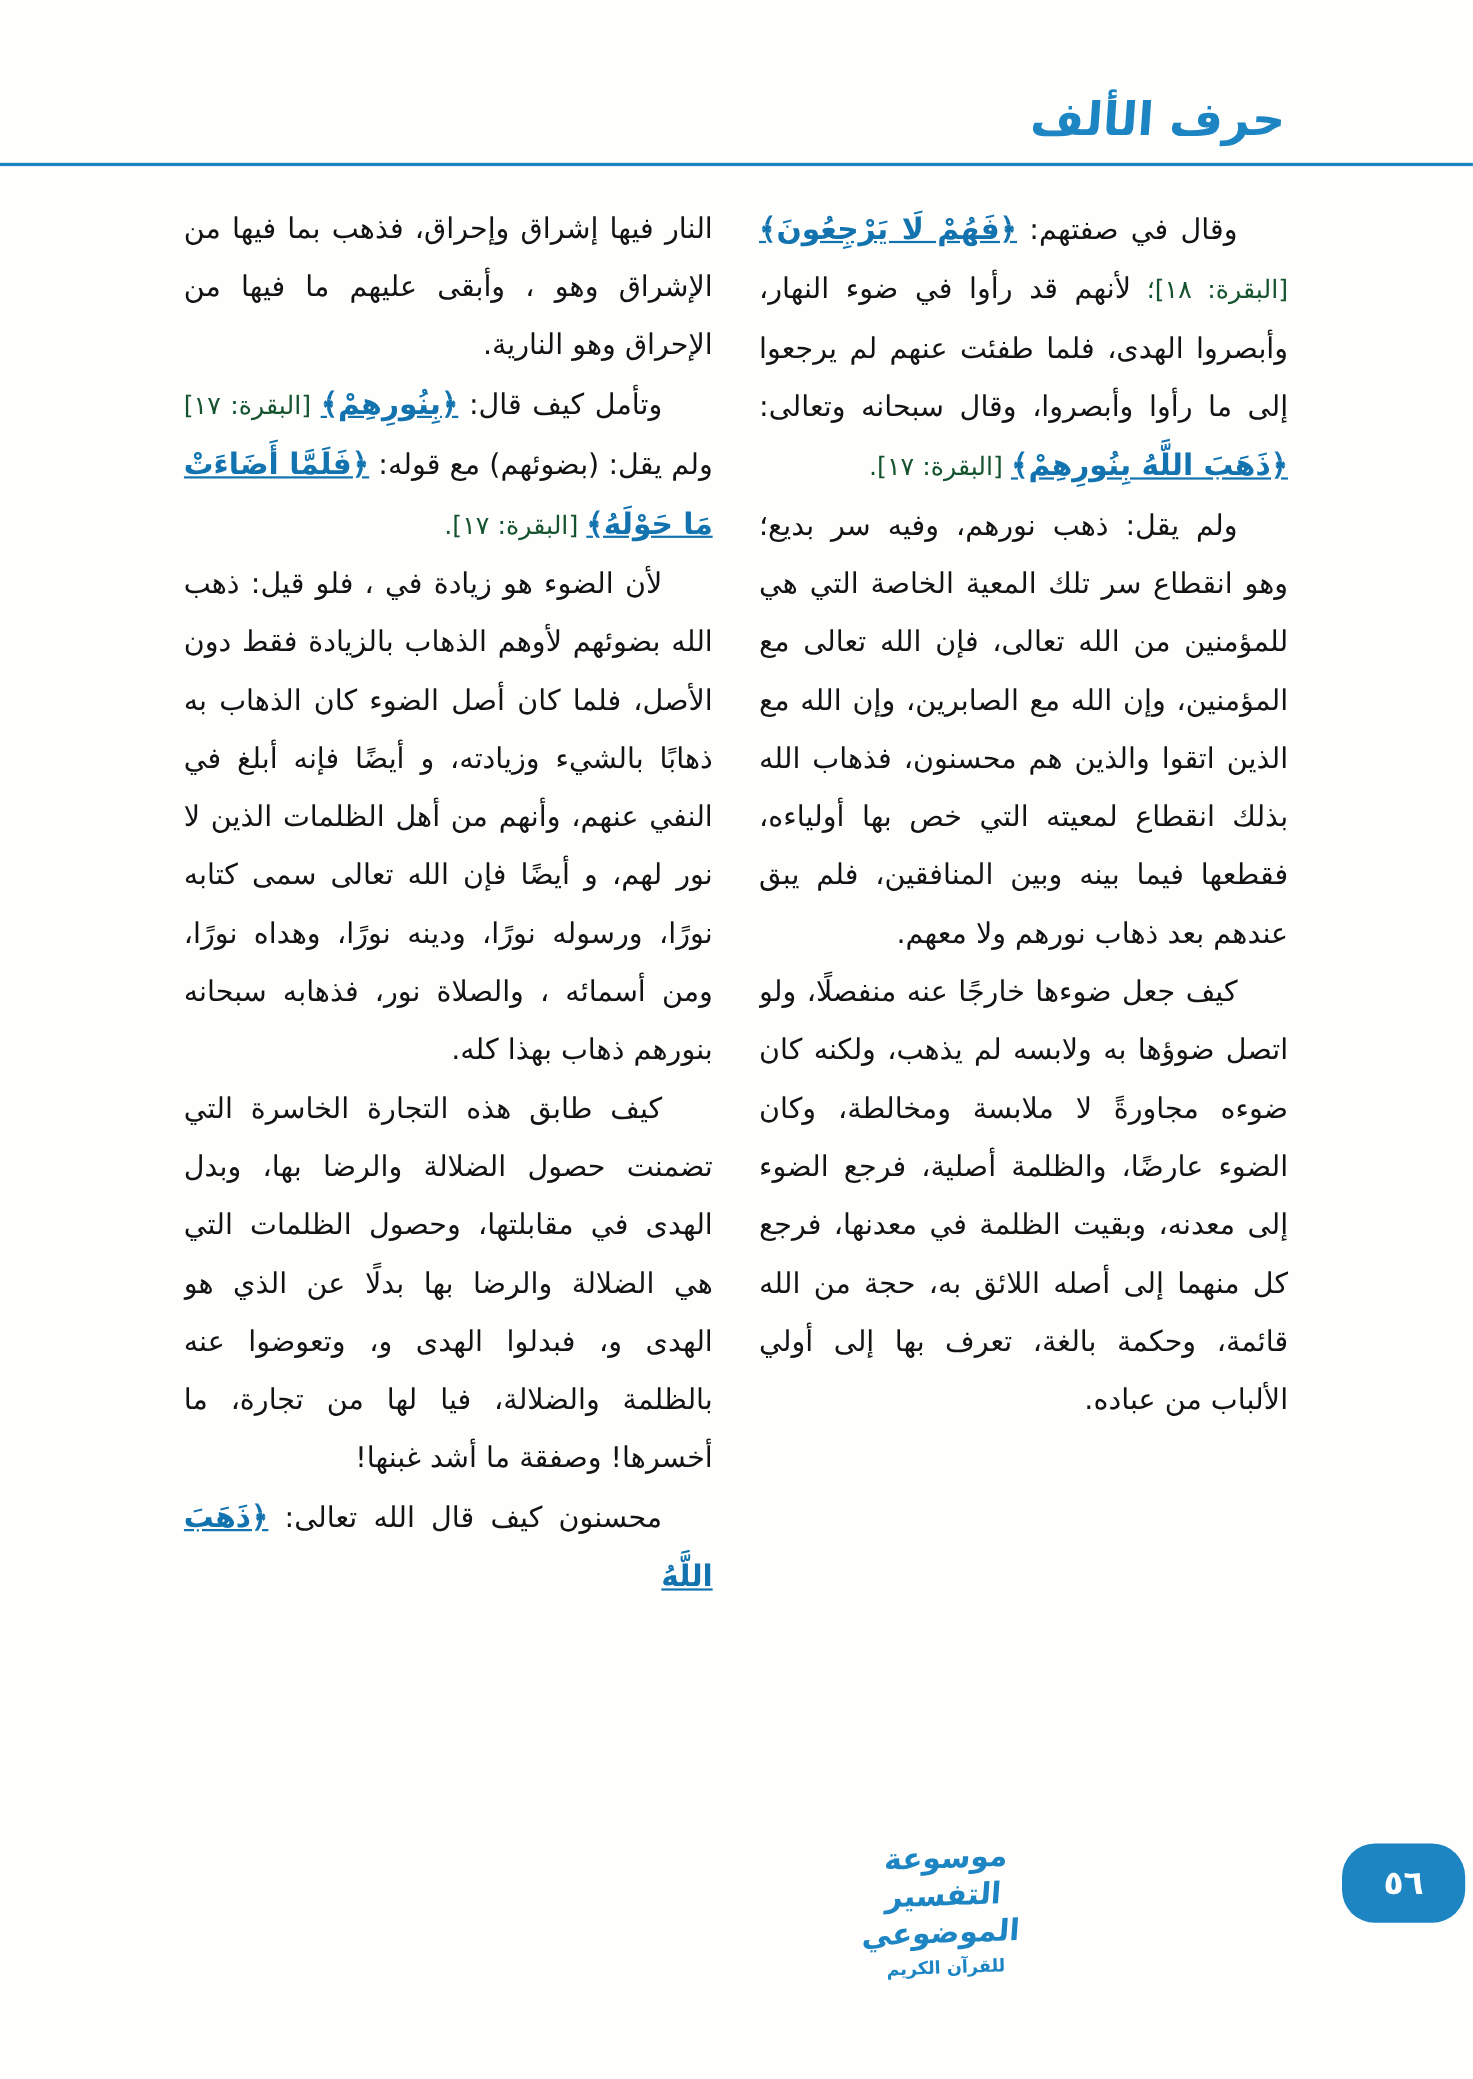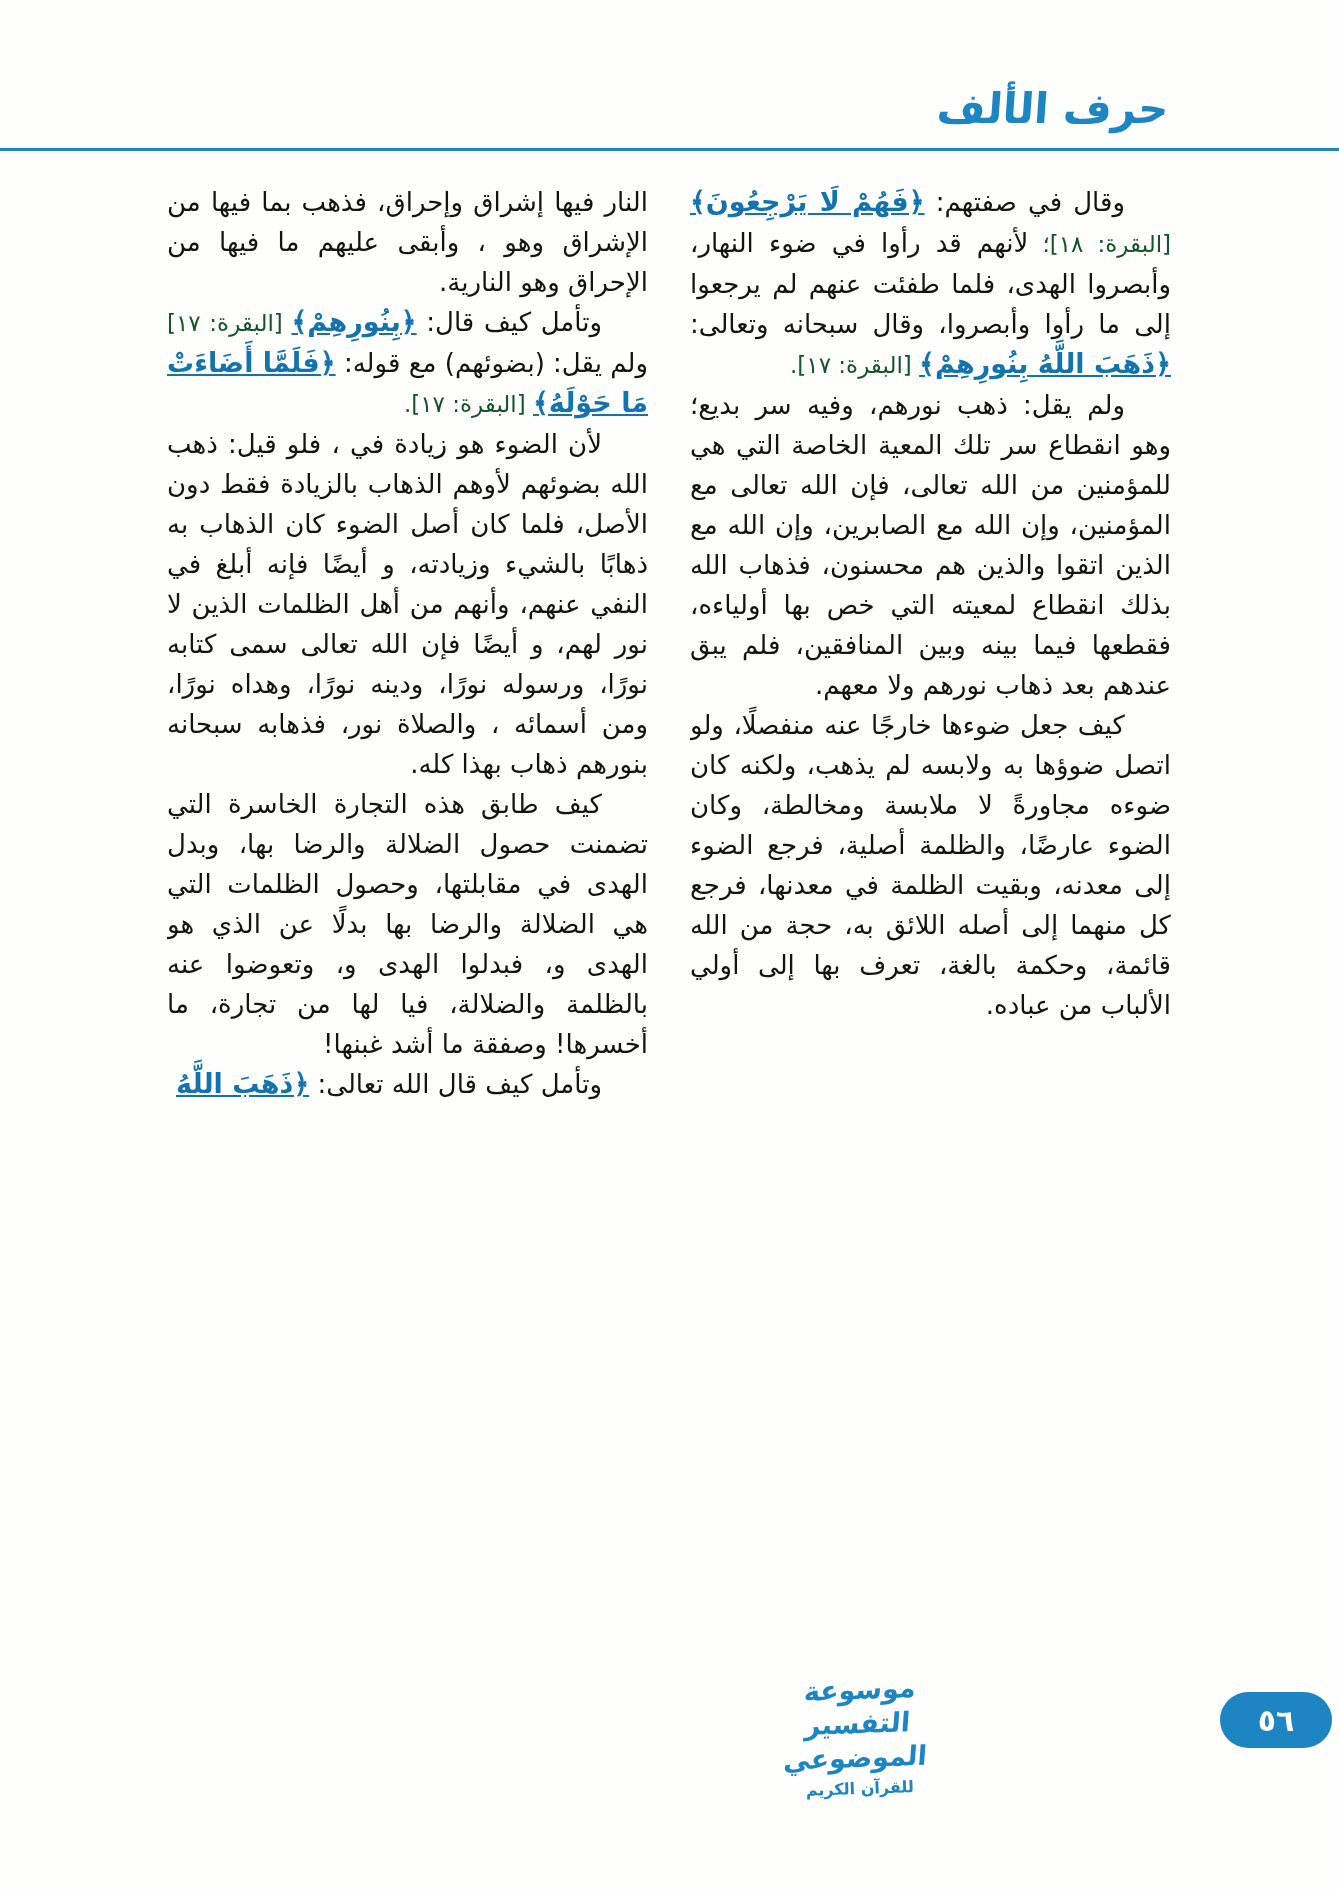--- a/index.html
+++ b/index.html
@@ -40,21 +40,21 @@
     gap:42px;
   }
   .column {
     width:481px; height:100%;
     overflow:hidden;
     text-align:justify;
     text-justify:inter-word;
   }
   .column p {
     font-size:26px;
-    line-height:40px;
+    line-height:53px;
     color:#131313;
     text-indent:46px;
   }
   .column p.no-indent { text-indent:0; }
 
   .text { color:#131313; }
   .quran {
     color:#1373ae;
     font-weight:bold;
     font-size:27px;
@@ -82,21 +82,21 @@
   }
   .logo .line2 {
     font-size:16px;
     font-weight:bold;
     margin-top:4px;
     letter-spacing:1px;
   }
   .page-badge {
     position:absolute;
     bottom:142px; right:7px;
-    width:112px; height:56px;
+    width:112px; height:72px;
     background:#1d85c2;
     border-radius:30px;
     color:#ffffff;
     display:flex;
     align-items:center;
     justify-content:center;
     font-size:30px;
     font-weight:bold;
   }
 </style>
@@ -113,21 +113,21 @@
     <div class="column">
         <p><span class="text">وقال في صفتهم: </span><span class="quran">﴿فَهُمْ لَا يَرْجِعُونَ﴾</span><span class="ref"> [البقرة: ١٨]؛ </span><span class="text">لأنهم قد رأوا في ضوء النهار، وأبصروا الهدى، فلما طفئت عنهم لم يرجعوا إلى ما رأوا وأبصروا، وقال سبحانه وتعالى: </span><span class="quran">﴿ذَهَبَ اللَّهُ بِنُورِهِمْ﴾</span><span class="ref"> [البقرة: ١٧].</span></p>
         <p><span class="text">ولم يقل: ذهب نورهم، وفيه سر بديع؛ وهو انقطاع سر تلك المعية الخاصة التي هي للمؤمنين من الله تعالى، فإن الله تعالى مع المؤمنين، وإن الله مع الصابرين، وإن الله مع الذين اتقوا والذين هم محسنون، فذهاب الله بذلك انقطاع لمعيته التي خص بها أولياءه، فقطعها فيما بينه وبين المنافقين، فلم يبق عندهم بعد ذهاب نورهم ولا معهم.</span></p>
         <p><span class="text">كيف جعل ضوءها خارجًا عنه منفصلًا، ولو اتصل ضوؤها به ولابسه لم يذهب، ولكنه كان ضوءه مجاورةً لا ملابسة ومخالطة، وكان الضوء عارضًا، والظلمة أصلية، فرجع الضوء إلى معدنه، وبقيت الظلمة في معدنها، فرجع كل منهما إلى أصله اللائق به، حجة من الله قائمة، وحكمة بالغة، تعرف بها إلى أولي الألباب من عباده.</span></p>
       </div>
     <div class="column">
         <p class="no-indent"><span class="text">النار فيها إشراق وإحراق، فذهب بما فيها من الإشراق وهو ، وأبقى عليهم ما فيها من الإحراق وهو النارية.</span></p>
         <p><span class="text">وتأمل كيف قال: </span><span class="quran">﴿بِنُورِهِمْ﴾</span><span class="ref"> [البقرة: ١٧] </span><span class="text">ولم يقل: (بضوئهم) مع قوله: </span><span class="quran">﴿فَلَمَّا أَضَاءَتْ مَا حَوْلَهُ﴾</span><span class="ref"> [البقرة: ١٧].</span></p>
         <p><span class="text">لأن الضوء هو زيادة في ، فلو قيل: ذهب الله بضوئهم لأوهم الذهاب بالزيادة فقط دون الأصل، فلما كان أصل الضوء كان الذهاب به ذهابًا بالشيء وزيادته، و أيضًا فإنه أبلغ في النفي عنهم، وأنهم من أهل الظلمات الذين لا نور لهم، و أيضًا فإن الله تعالى سمى كتابه نورًا، ورسوله نورًا، ودينه نورًا، وهداه نورًا، ومن أسمائه ، والصلاة نور، فذهابه سبحانه بنورهم ذهاب بهذا كله.</span></p>
         <p><span class="text">كيف طابق هذه التجارة الخاسرة التي تضمنت حصول الضلالة والرضا بها، وبدل الهدى في مقابلتها، وحصول الظلمات التي هي الضلالة والرضا بها بدلًا عن الذي هو الهدى و، فبدلوا الهدى و، وتعوضوا عنه بالظلمة والضلالة، فيا لها من تجارة، ما أخسرها! وصفقة ما أشد غبنها!</span></p>
-        <p><span class="text">وتأمل كيف قال الله تعالى: </span><span class="quran">﴿ذَهَبَ اللَّهُ</span></p>
+        <p><span class="text">محسنون كيف قال الله تعالى: </span><span class="quran">﴿ذَهَبَ اللَّهُ</span></p>
       </div>
   </div>
 
   <div class="logo">
     <div class="line1">موسوعة التفسير الموضوعي</div>
     <div class="line2">للقرآن الكريم</div>
   </div>
 
   <div class="page-badge">
     <span>٥٦</span>

